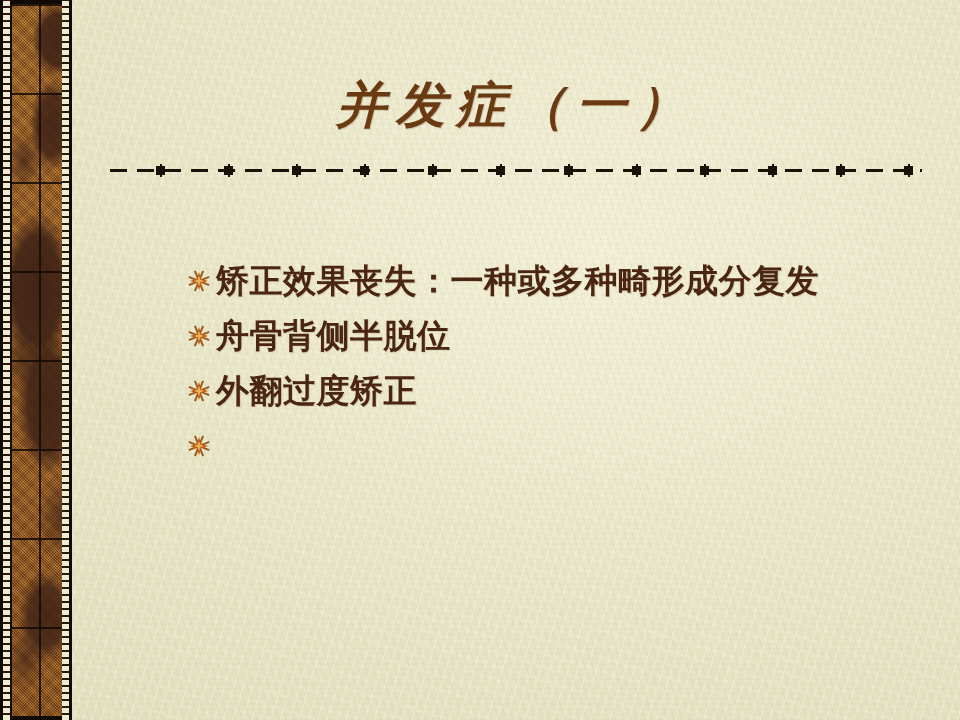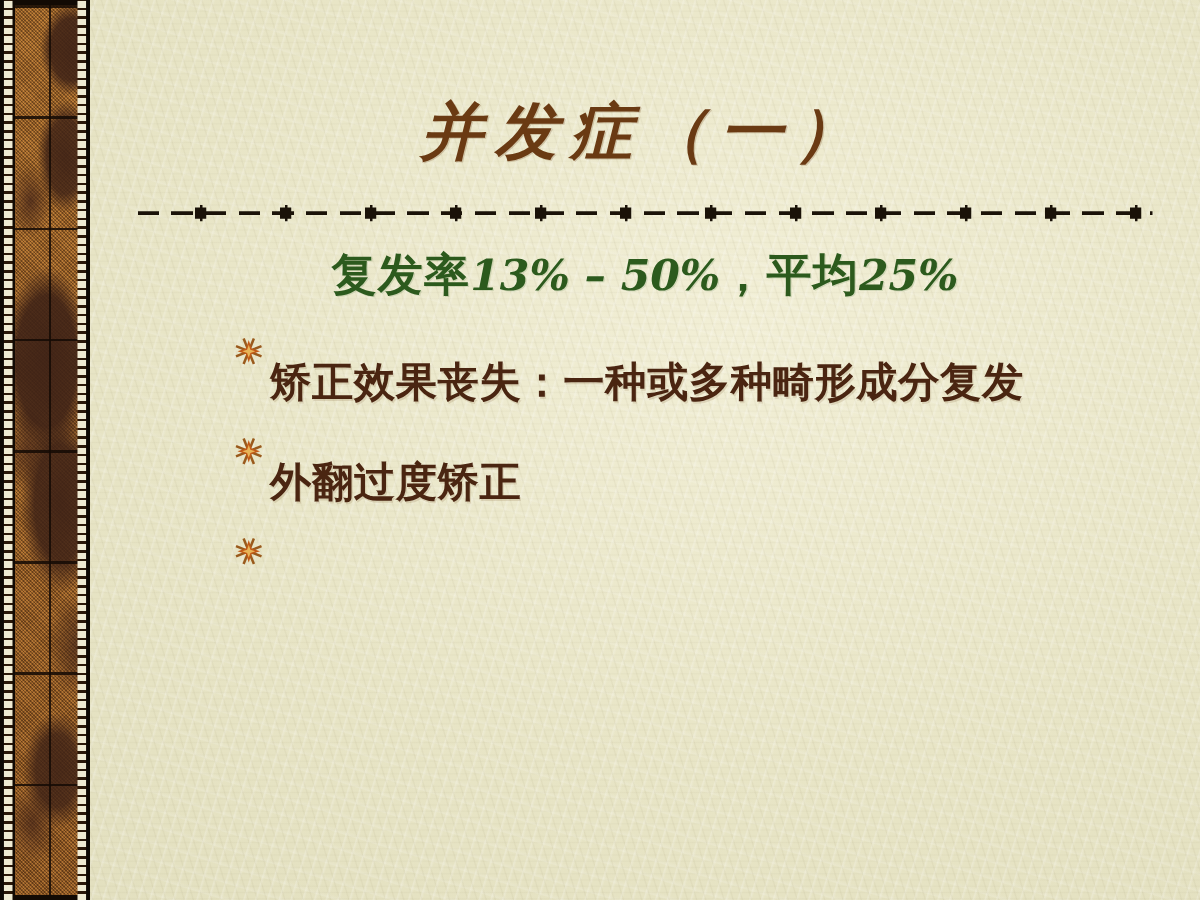--- a/index.html
+++ b/index.html
@@ -180,21 +180,20 @@
   .bullet-mark svg { display: block; }
   .bullet-text {
     font-family: "DejaVu Sans", sans-serif;
     font-size: 33px;
     font-weight: bold;
     line-height: 1.42;
     color: #4a2511;
     letter-spacing: 0.5px;
     text-shadow: 1px 1px 0 rgba(120,80,40,0.16);
     max-width: 700px;
-    margin-top: 25px;
   }
   .bullet-text.wide { max-width: 705px; }
 </style>
 </head>
 <body>
 
 <div id="slide">
 
   <div id="left-border">
     <div class="lb-outer"></div>
@@ -220,23 +219,20 @@
       <div class="div-mark" style="left:318px"></div>
       <div class="div-mark" style="left:386px"></div>
       <div class="div-mark" style="left:454px"></div>
       <div class="div-mark" style="left:522px"></div>
       <div class="div-mark" style="left:590px"></div>
       <div class="div-mark" style="left:658px"></div>
       <div class="div-mark" style="left:726px"></div>
       <div class="div-mark" style="left:794px"></div>
     </div>
 
-    <div id="subtitle">
-      <span class="sub-cjk">复发率</span><span class="sub-num">13% – 50%</span><span class="sub-cjk">，</span><span class="sub-cjk">平均</span><span class="sub-num">25%</span>
-    </div>
 
     <div id="bullets">
 
       <div class="bullet-row">
         <span class="bullet-mark">
           <svg width="22" height="22" viewBox="0 0 22 22">
             <g transform="translate(11,11)">
               <g fill="#9a5a1c">
                 <rect x="-1" y="-11" width="2" height="22" transform="rotate(22)"></rect>
                 <rect x="-1" y="-11" width="2" height="22" transform="rotate(-22)"></rect>
@@ -244,20 +240,37 @@
                 <rect x="-11" y="-1" width="22" height="2" transform="rotate(-22)"></rect>
               </g>
               <polygon points="0,-9 2.2,-2.2 9,0 2.2,2.2 0,9 -2.2,2.2 -9,0 -2.2,-2.2" fill="#c25a16"></polygon>
               <polygon points="0,-5.2 1.3,-1.3 5.2,0 1.3,1.3 0,5.2 -1.3,1.3 -5.2,0 -1.3,-1.3" fill="#e8b558"></polygon>
             </g>
           </svg>
         </span>
         <span class="bullet-text wide">矫正效果丧失：一种或多种畸形成分复发</span>
       </div>
 
+      <div class="bullet-row">
+        <span class="bullet-mark">
+          <svg width="22" height="22" viewBox="0 0 22 22">
+            <g transform="translate(11,11)">
+              <g fill="#9a5a1c">
+                <rect x="-1" y="-11" width="2" height="22" transform="rotate(22)"></rect>
+                <rect x="-1" y="-11" width="2" height="22" transform="rotate(-22)"></rect>
+                <rect x="-11" y="-1" width="22" height="2" transform="rotate(22)"></rect>
+                <rect x="-11" y="-1" width="22" height="2" transform="rotate(-22)"></rect>
+              </g>
+              <polygon points="0,-9 2.2,-2.2 9,0 2.2,2.2 0,9 -2.2,2.2 -9,0 -2.2,-2.2" fill="#c25a16"></polygon>
+              <polygon points="0,-5.2 1.3,-1.3 5.2,0 1.3,1.3 0,5.2 -1.3,1.3 -5.2,0 -1.3,-1.3" fill="#e8b558"></polygon>
+            </g>
+          </svg>
+        </span>
+        <span class="bullet-text">舟骨背侧半脱位</span>
+      </div>
 
       <div class="bullet-row">
         <span class="bullet-mark">
           <svg width="22" height="22" viewBox="0 0 22 22">
             <g transform="translate(11,11)">
               <g fill="#9a5a1c">
                 <rect x="-1" y="-11" width="2" height="22" transform="rotate(22)"></rect>
                 <rect x="-1" y="-11" width="2" height="22" transform="rotate(-22)"></rect>
                 <rect x="-11" y="-1" width="22" height="2" transform="rotate(22)"></rect>
                 <rect x="-11" y="-1" width="22" height="2" transform="rotate(-22)"></rect>

